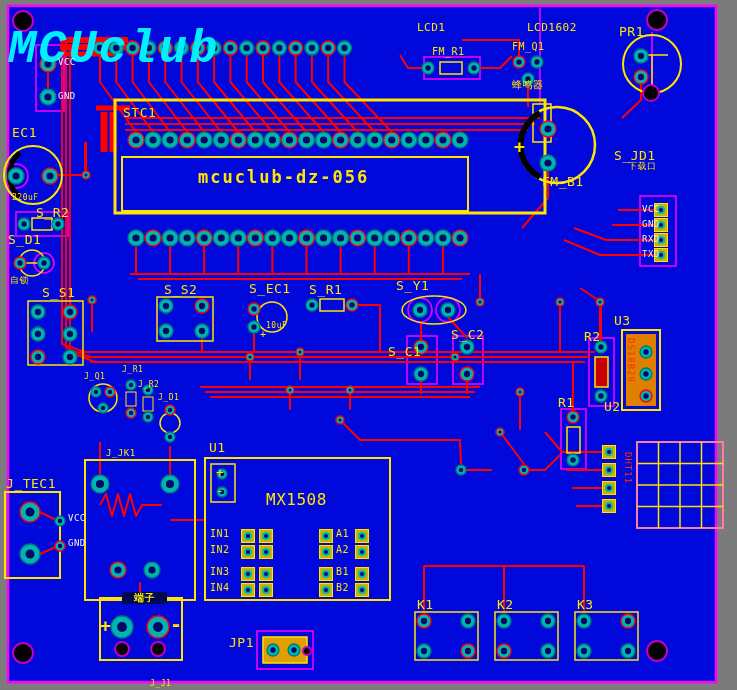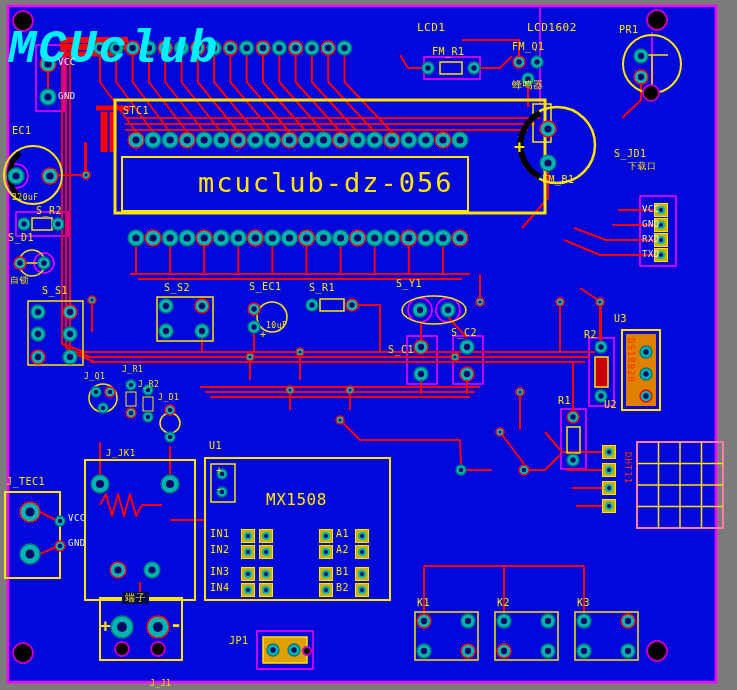--- a/index.html
+++ b/index.html
@@ -4,26 +4,26 @@
 <style>
   html,body{margin:0;padding:0;background:#7B7B7B;}
   .stage{position:relative;width:737px;height:690px;background:#7B7B7B;overflow:hidden;
          font-family:"DejaVu Sans Mono","Liberation Mono",monospace;}
   .stage svg{position:absolute;left:0;top:0;}
   .lbl{position:absolute;line-height:1;letter-spacing:.5px;white-space:nowrap;}
   .yl{color:#FFE500}
   .wh{color:#F2F2F2}
   .rd{color:#FF2D00}
   .s8{font-size:8px}.s9{font-size:9px}.s10{font-size:10px}.s11{font-size:10px}
-  .s12{font-size:10px}.s13{font-size:11px}.s16{font-size:16px}
+  .s12{font-size:13px}.s13{font-size:11px}.s16{font-size:16px}
   .logo{font-family:Liberation Mono, monospace;font-style:italic;font-weight:bold;
         font-size:47px;color:#00F0FF;letter-spacing:2px;}
-  .bname{font-size:27px;font-weight:normal;letter-spacing:2px;color:#FFE500;padding-left:12px;}
+  .bname{font-size:17px;font-weight:bold;letter-spacing:2px;color:#FFE500;padding-left:12px;}
   .vert{writing-mode:vertical-rl;letter-spacing:1px;}
-  .badge{background:#000A50;padding:1px 3px;}
+  .badge{background:#000A50;padding:1px 12px;font-weight:bold;}
   .plus-lg{font-size:18px;font-weight:bold}
   .minus-lg{font-size:20px;font-weight:bold}
 </style>
 </head>
 <body>
 
 <div class="stage">
   <svg id="pcb" width="737" height="690">
     <g id="g-board">
         <rect x="8" y="6" width="708" height="676" fill="#0008DC" stroke="#FF00FF" stroke-width="2.5"></rect>

